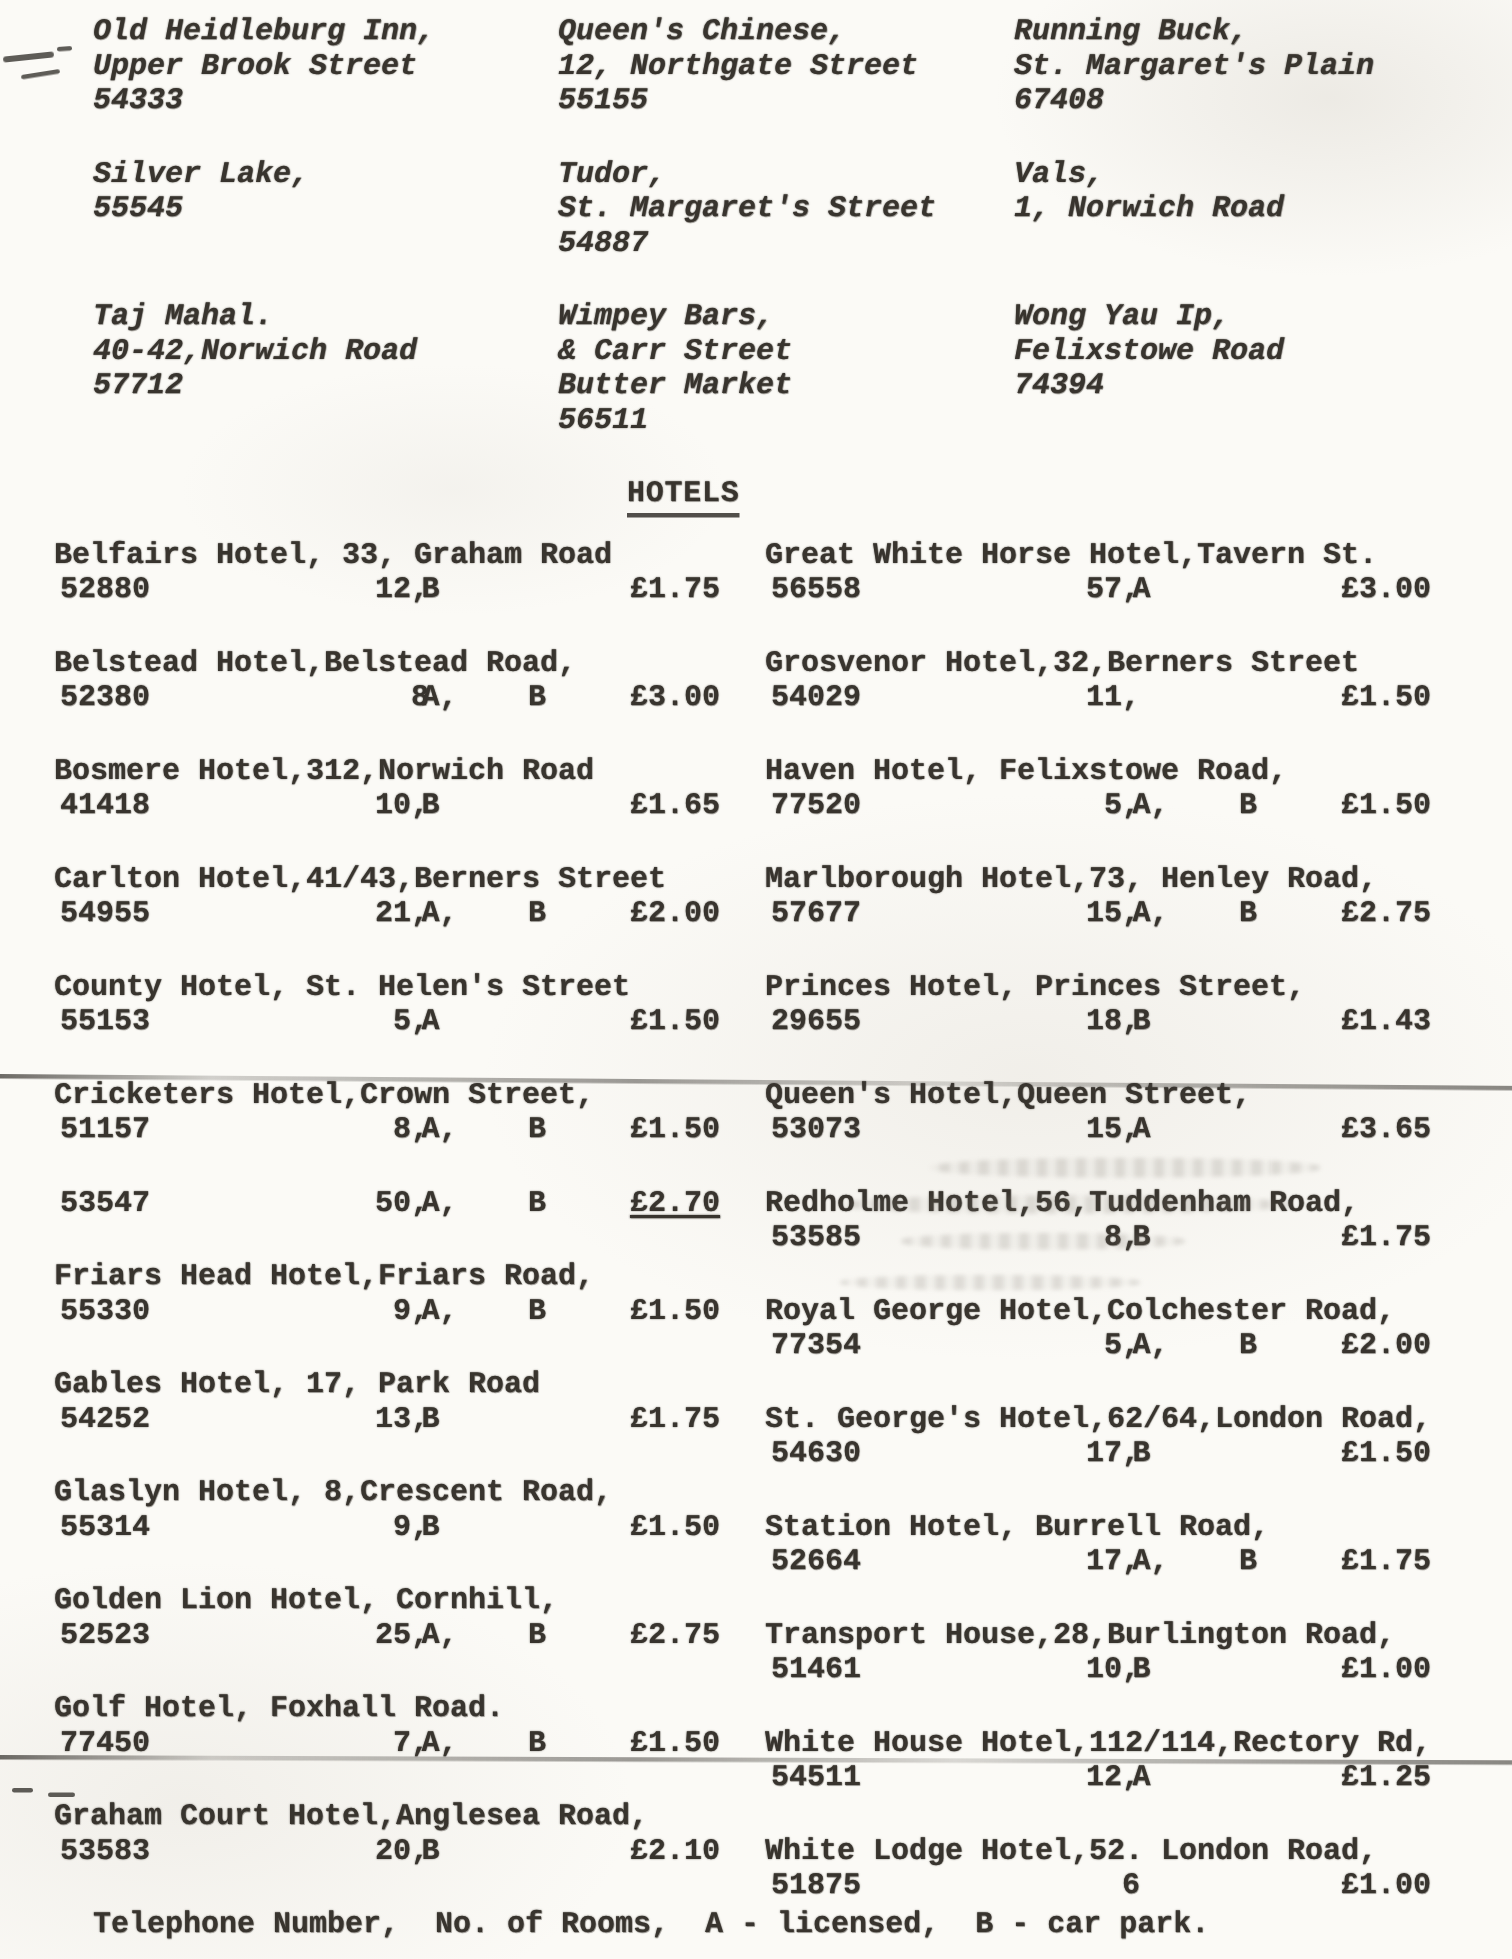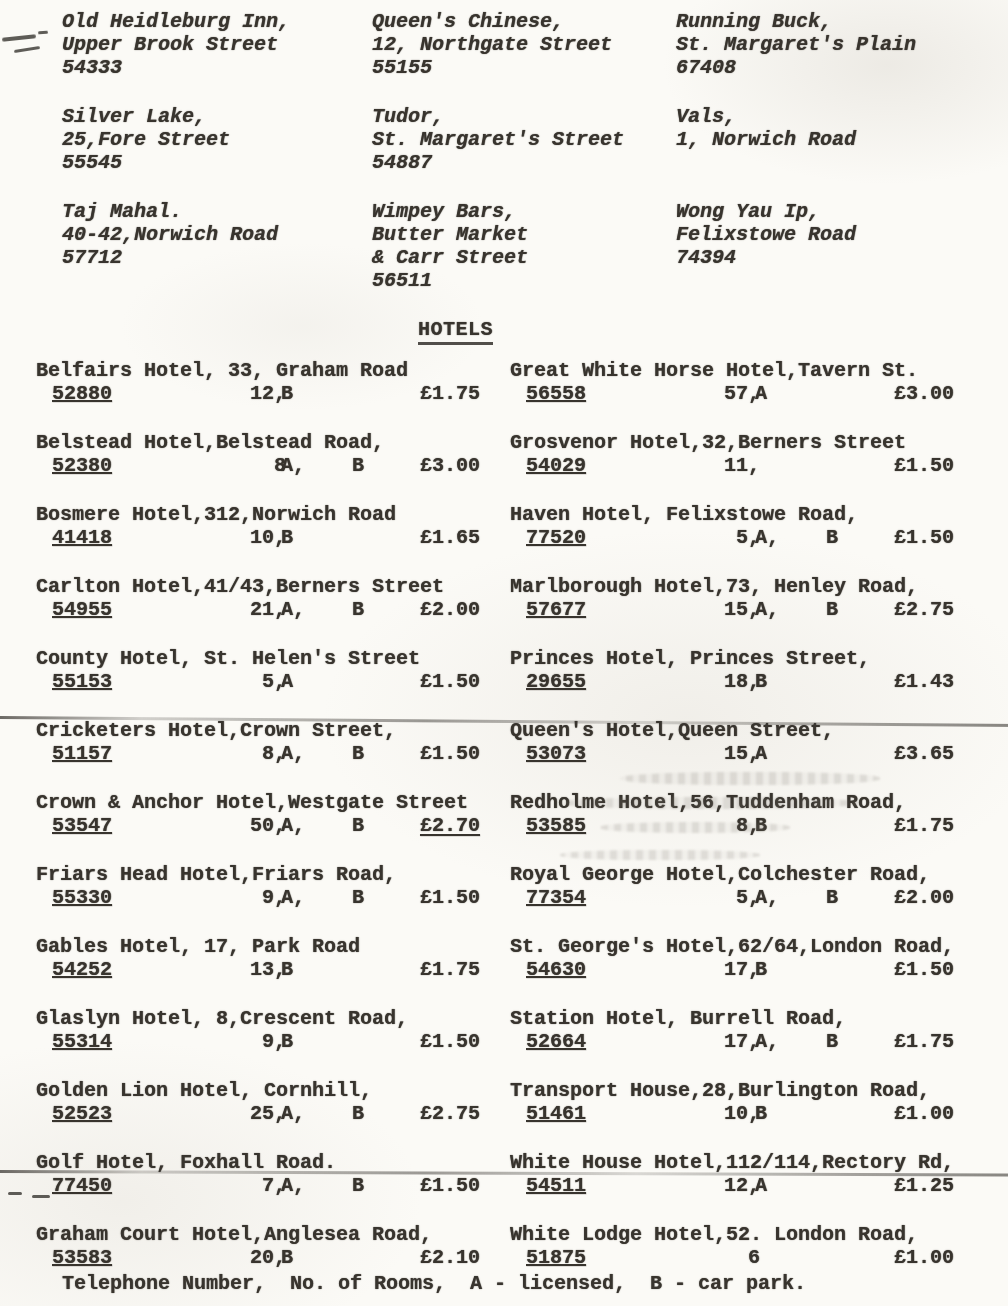--- a/index.html
+++ b/index.html
@@ -39,21 +39,21 @@
     letter-spacing:.5px;
   }
   
   .hotels { display:flex; padding-left:36px; margin-top:14px; }
   .hotel-col-left  { width:474px; }
   .hotel-col-right { width:450px; }
   .hotel { width:450px; margin-bottom:26px; }
   .h-name { height:23px; }
   .h-data { position:relative; height:23px; }
   .h-data span { position:absolute; top:0; }
-  .h-phone { left:16px;text-decoration:underline; }
+  .h-phone { left:4px; }
   .h-rooms { left:138px; width:112px; text-align:right; }
   .h-la    { left:245px; }
   .h-lb    { left:316px; }
   .h-price { right:6px; }
   .h-price.u { text-decoration:underline; text-underline-offset:3px; }
   
   .footer { position:absolute; left:62px; top:1272px; }
   
   .crease {
     position:absolute; left:0; width:1010px; height:3px;
@@ -94,21 +94,20 @@
   </div>
 
   <div class="r-block">
     <div class="r-name tw">Running Buck,</div>
     <div class="r-line tw">St. Margaret's Plain</div>
       <div class="r-phone tw">67408</div>
   </div>
 
   <div class="r-block">
     <div class="r-name tw">Silver Lake,</div>
-    <div class="r-line tw">25,Fore Street</div>
       <div class="r-phone tw">55545</div>
   </div>
 
   <div class="r-block">
     <div class="r-name tw">Tudor,</div>
     <div class="r-line tw">St. Margaret's Street</div>
       <div class="r-phone tw">54887</div>
   </div>
 
   <div class="r-block">
@@ -117,22 +116,22 @@
   </div>
 
   <div class="r-block">
     <div class="r-name tw">Taj Mahal.</div>
     <div class="r-line tw">40-42,Norwich Road</div>
       <div class="r-phone tw">57712</div>
   </div>
 
   <div class="r-block">
     <div class="r-name tw">Wimpey Bars,</div>
-    <div class="r-line tw">Butter Market</div>
-      <div class="r-line tw">&amp; Carr Street</div>
+    <div class="r-line tw">&amp; Carr Street</div>
+      <div class="r-line tw">Butter Market</div>
       <div class="r-phone tw">56511</div>
   </div>
 
   <div class="r-block">
     <div class="r-name tw">Wong Yau Ip,</div>
     <div class="r-line tw">Felixstowe Road</div>
       <div class="r-phone tw">74394</div>
   </div>
 </div>
 
@@ -202,21 +201,20 @@
     <div class="h-data">
       <span class="h-phone tw">51157</span>
       <span class="h-rooms tw">8,</span>
       <span class="h-la tw">A,</span>
       <span class="h-lb tw">B</span>
       <span class="h-price tw">£1.50</span>
     </div>
   </div>
 
   <div class="hotel">
-    <div class="h-name tw">Crown &amp; Anchor Hotel,Westgate Street</div>
     <div class="h-data">
       <span class="h-phone tw">53547</span>
       <span class="h-rooms tw">50,</span>
       <span class="h-la tw">A,</span>
       <span class="h-lb tw">B</span>
       <span class="h-price tw u">£2.70</span>
     </div>
   </div>
 
   <div class="hotel">

